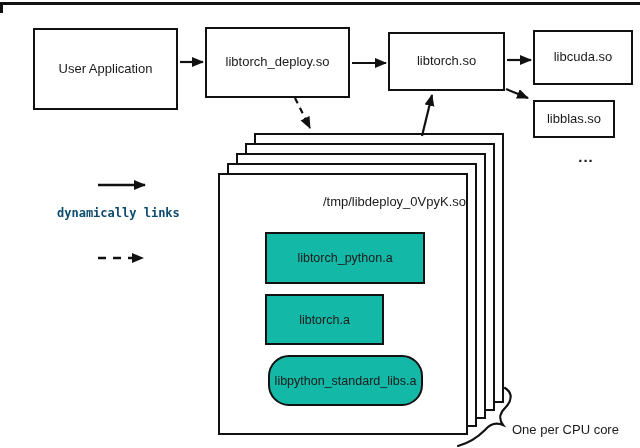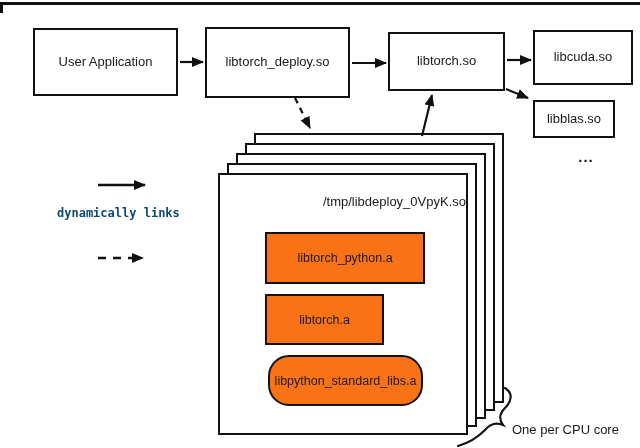--- a/index.html
+++ b/index.html
@@ -7,34 +7,34 @@
     position:relative;width:640px;height:448px;background:#ffffff;
     font-family:"Liberation Sans",sans-serif;color:#1a1a1a;overflow:hidden;
   }
   .rule-top{position:absolute;left:0;top:2px;width:640px;height:3px;background:#111;}
   .rule-stub{position:absolute;left:0;top:2px;width:3px;height:11px;background:#111;}
   .box{
     position:absolute;box-sizing:border-box;border:2px solid #111;background:#fff;
     display:flex;align-items:center;justify-content:center;text-align:center;
     font-size:13px;line-height:1.1;
   }
-  .node-user{left:33px;top:28px;width:145px;height:68px;}
+  .node-user{left:33px;top:28px;width:145px;height:82px;}
   .node-deploy{left:205px;top:27px;width:145px;height:71px;}
   .node-libtorch{left:388px;top:32px;width:117px;height:59px;}
   .node-libcuda{left:533px;top:30px;width:100px;height:55px;}
   .node-libblas{left:533px;top:100px;width:82px;height:38px;}
   .layer{position:absolute;box-sizing:border-box;border:2px solid #111;background:#fff;}
   .layer5{left:254px;top:133px;width:250px;height:270px;}
   .layer4{left:245px;top:143px;width:250px;height:268px;}
   .layer3{left:236px;top:153px;width:250px;height:266px;}
   .layer2{left:227px;top:163px;width:250px;height:264px;}
   .stack-front{left:218px;top:173px;width:250px;height:262px;position:absolute;
     box-sizing:border-box;border:2px solid #111;background:#fff;}
   .stack-title{position:absolute;left:0;top:19px;width:100%;text-align:right;font-size:13px;}
-  .inner{position:absolute;box-sizing:border-box;border:2px solid #111;background:#f97316;
+  .inner{position:absolute;box-sizing:border-box;border:2px solid #111;background:#14b8a6;
     display:flex;align-items:center;justify-content:center;font-size:12.5px;}
   .inner1{left:45px;top:57px;width:160px;height:52px;}
   .inner2{left:45px;top:119px;width:119px;height:51px;}
   .inner3{left:48px;top:180px;width:155px;height:51px;border-radius:21px;}
   .legend-text{
     position:absolute;font-family:"DejaVu Sans Mono",monospace;
     font-weight:bold;font-size:12px;white-space:pre;color:#0c4a6e;
   }
   .legend-solid-label{left:57px;top:206px;}
   .legend-dashed-label{left:29px;top:278px;}

